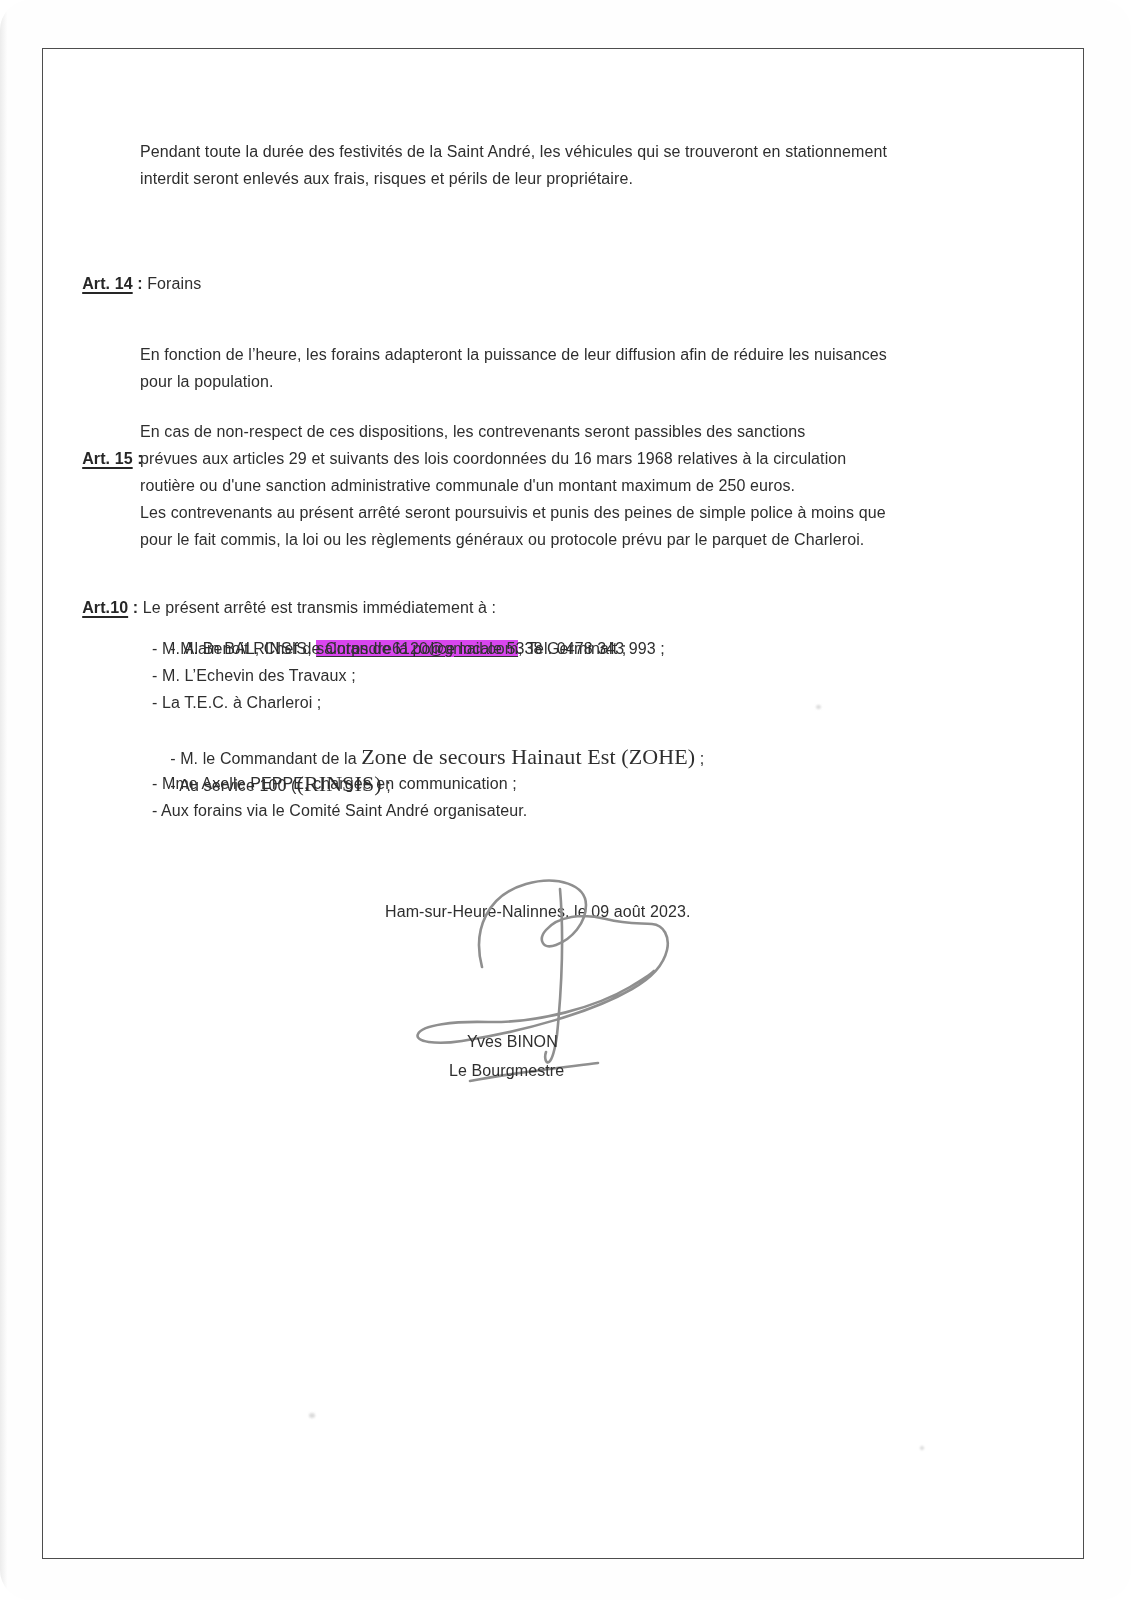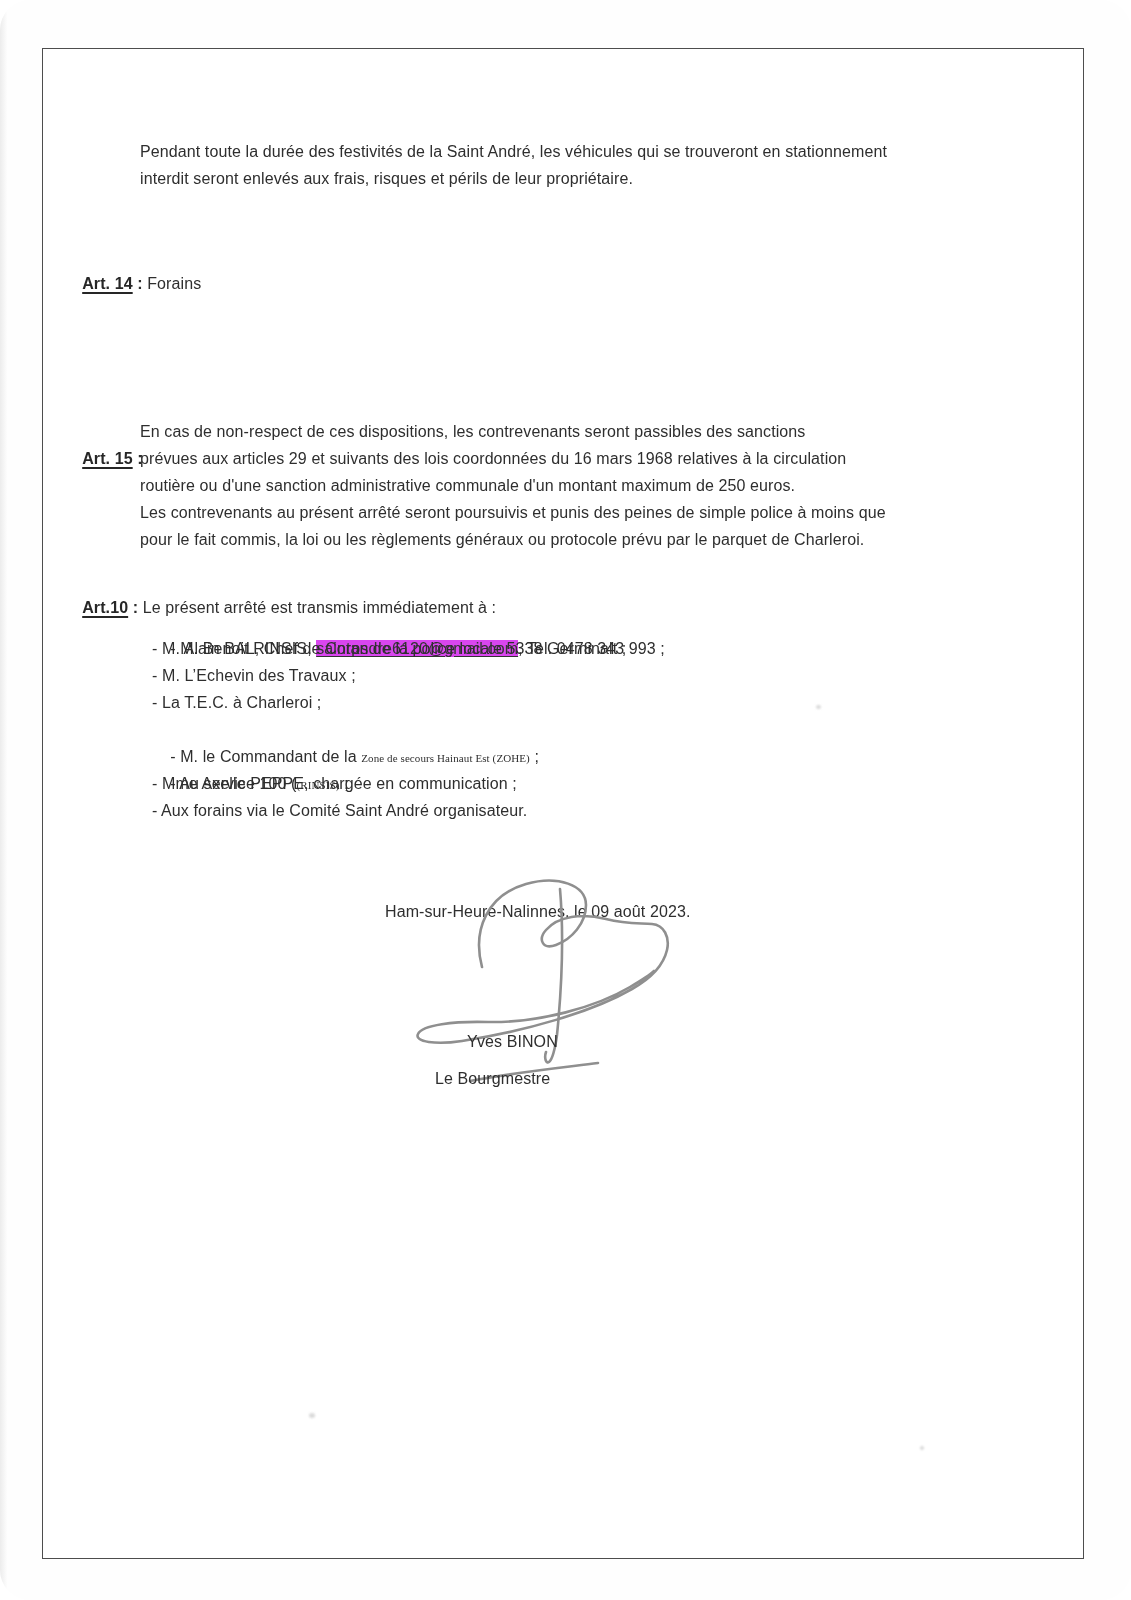--- a/index.html
+++ b/index.html
@@ -42,21 +42,21 @@
     letter-spacing: 0.1px;
   }
   .art-label {
     font-weight: bold;
     color: #262626;
     text-decoration: underline;
     text-underline-offset: 3px;
     text-decoration-thickness: 1.5px;
   }
   .art-sep { font-weight: bold; text-decoration: none; }
-  .serif-seg { font-family: "Liberation Serif", serif; font-size: 11px; }
+  .serif-seg { font-family: "Liberation Serif", serif; font-size: 22px; }
   .email-link {
     color: #333333;
     text-decoration: underline;
     text-underline-offset: 2px;
     background: #d946ef;
     cursor: pointer;
   }
   .recipient-row { line-height: 27.4px; white-space: pre; }
   .speck {
     position: absolute;
@@ -75,20 +75,22 @@
   <div class="sheet"></div>
 
   <div class="txt" style="left:140px; top:138px; width:930px;">Pendant toute la durée des festivités de la Saint André, les véhicules qui se trouveront en stationnement
 interdit seront enlevés aux frais, risques et périls de leur propriétaire.</div>
 
   <div class="txt" style="left:64px; top:243px; width:960px; white-space:pre;">
     <span class="art-label">Art. 14</span><span class="art-sep"> : </span><span>Forains</span>
   </div>
 
 
+  <div class="txt" style="left:140px; top:341px; width:930px;">En fonction de l’heure, les forains adapteront la puissance de leur diffusion afin de réduire les nuisances
+pour la population.</div>
 
   <div class="txt" style="left:64px; top:418px; white-space:pre;">
     <span class="art-label">Art. 15</span><span class="art-sep"> :</span>
   </div>
   <div class="txt" style="left:140px; top:418px; width:940px; line-height:27px;">En cas de non-respect de ces dispositions, les contrevenants seront passibles des sanctions
 prévues aux articles 29 et suivants des lois coordonnées du 16 mars 1968 relatives à la circulation
 routière ou d'une sanction administrative communale d'un montant maximum de 250 euros.
 Les contrevenants au présent arrêté seront poursuivis et punis des peines de simple police à moins que
 pour le fait commis, la loi ou les règlements généraux ou protocole prévu par le parquet de Charleroi.</div>
 
@@ -132,18 +134,18 @@
       <path d="M 230,34
                C 234,80 232,130 227,180
                C 225,194 223,204 219,207
                C 216,209 214,203 216,197"></path>
       <path d="M 140,226
                C 180,218 228,213 268,208"></path>
     </g>
   </svg>
 
   <div class="txt" style="left:467px; top:1028px; white-space:pre;">Yves BINON</div>
-  <div class="txt" style="left:435px; top:1057px; white-space:pre;margin-top:8px;">Le Bourgmestre</div>
+  <div class="txt" style="left:449px; top:1057px; white-space:pre;">Le Bourgmestre</div>
 
   <div class="speck" style="left:816px; top:705px; width:5px; height:4px;"></div>
   <div class="speck" style="left:309px; top:1413px; width:6px; height:5px;"></div>
   <div class="speck" style="left:920px; top:1446px; width:4px; height:4px;"></div>
 </div>
 
 </body></html>

